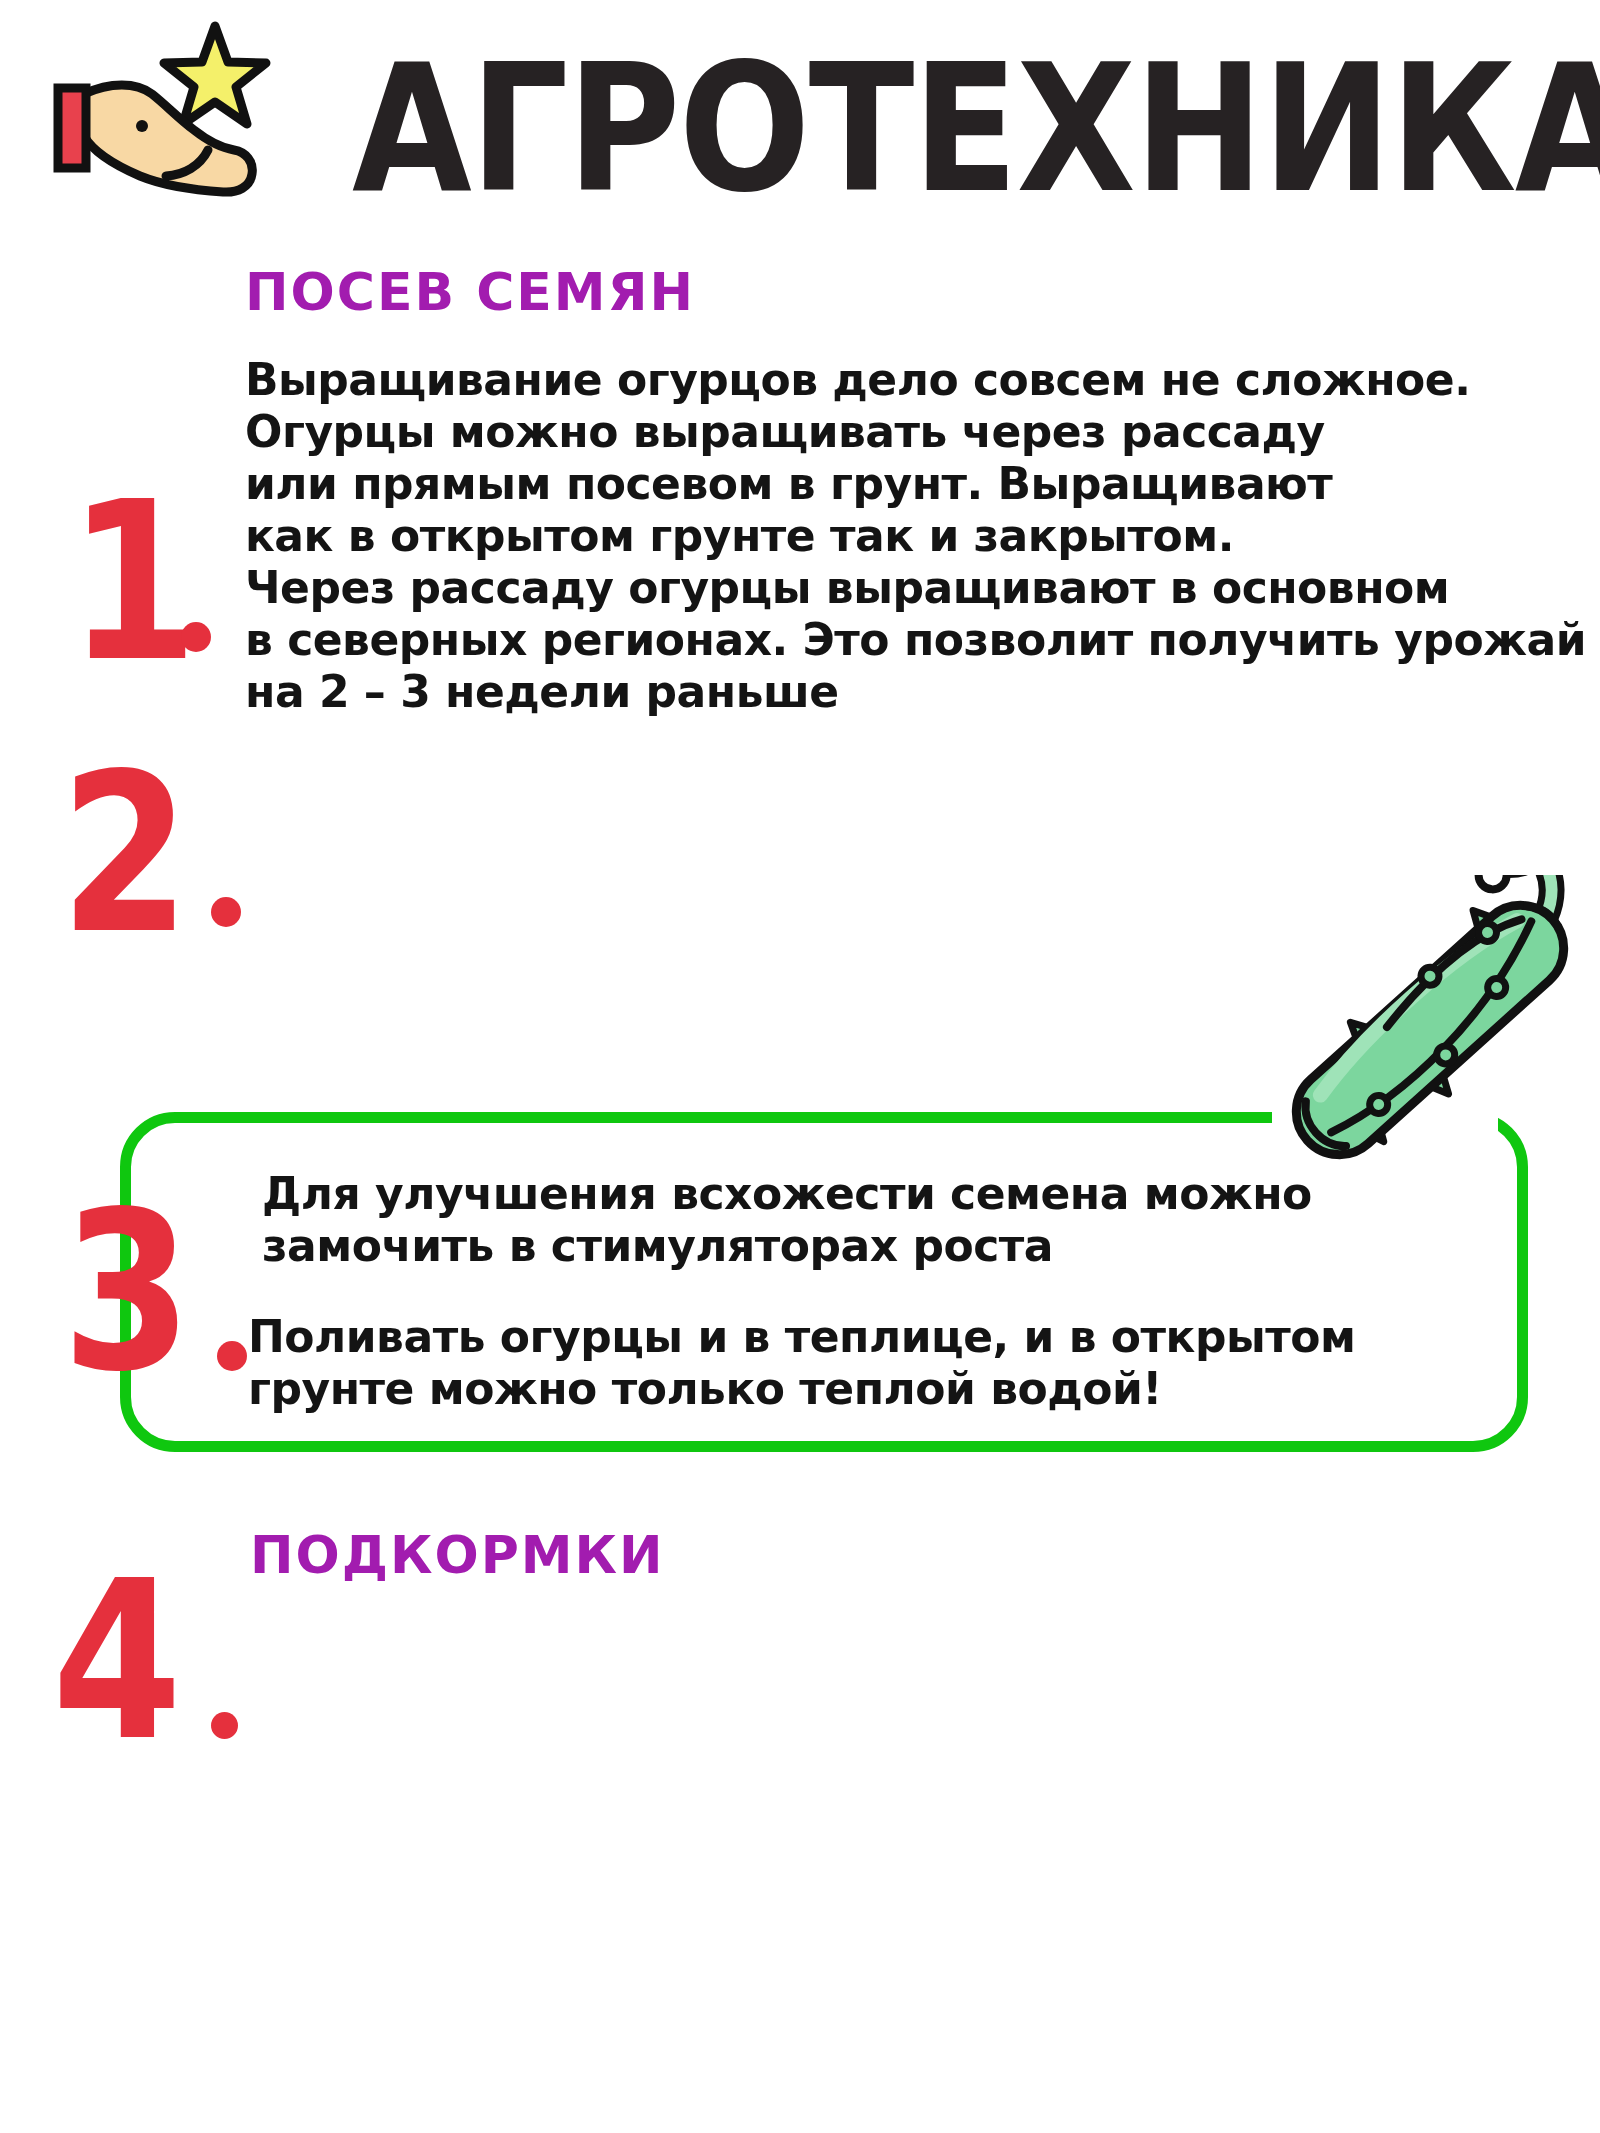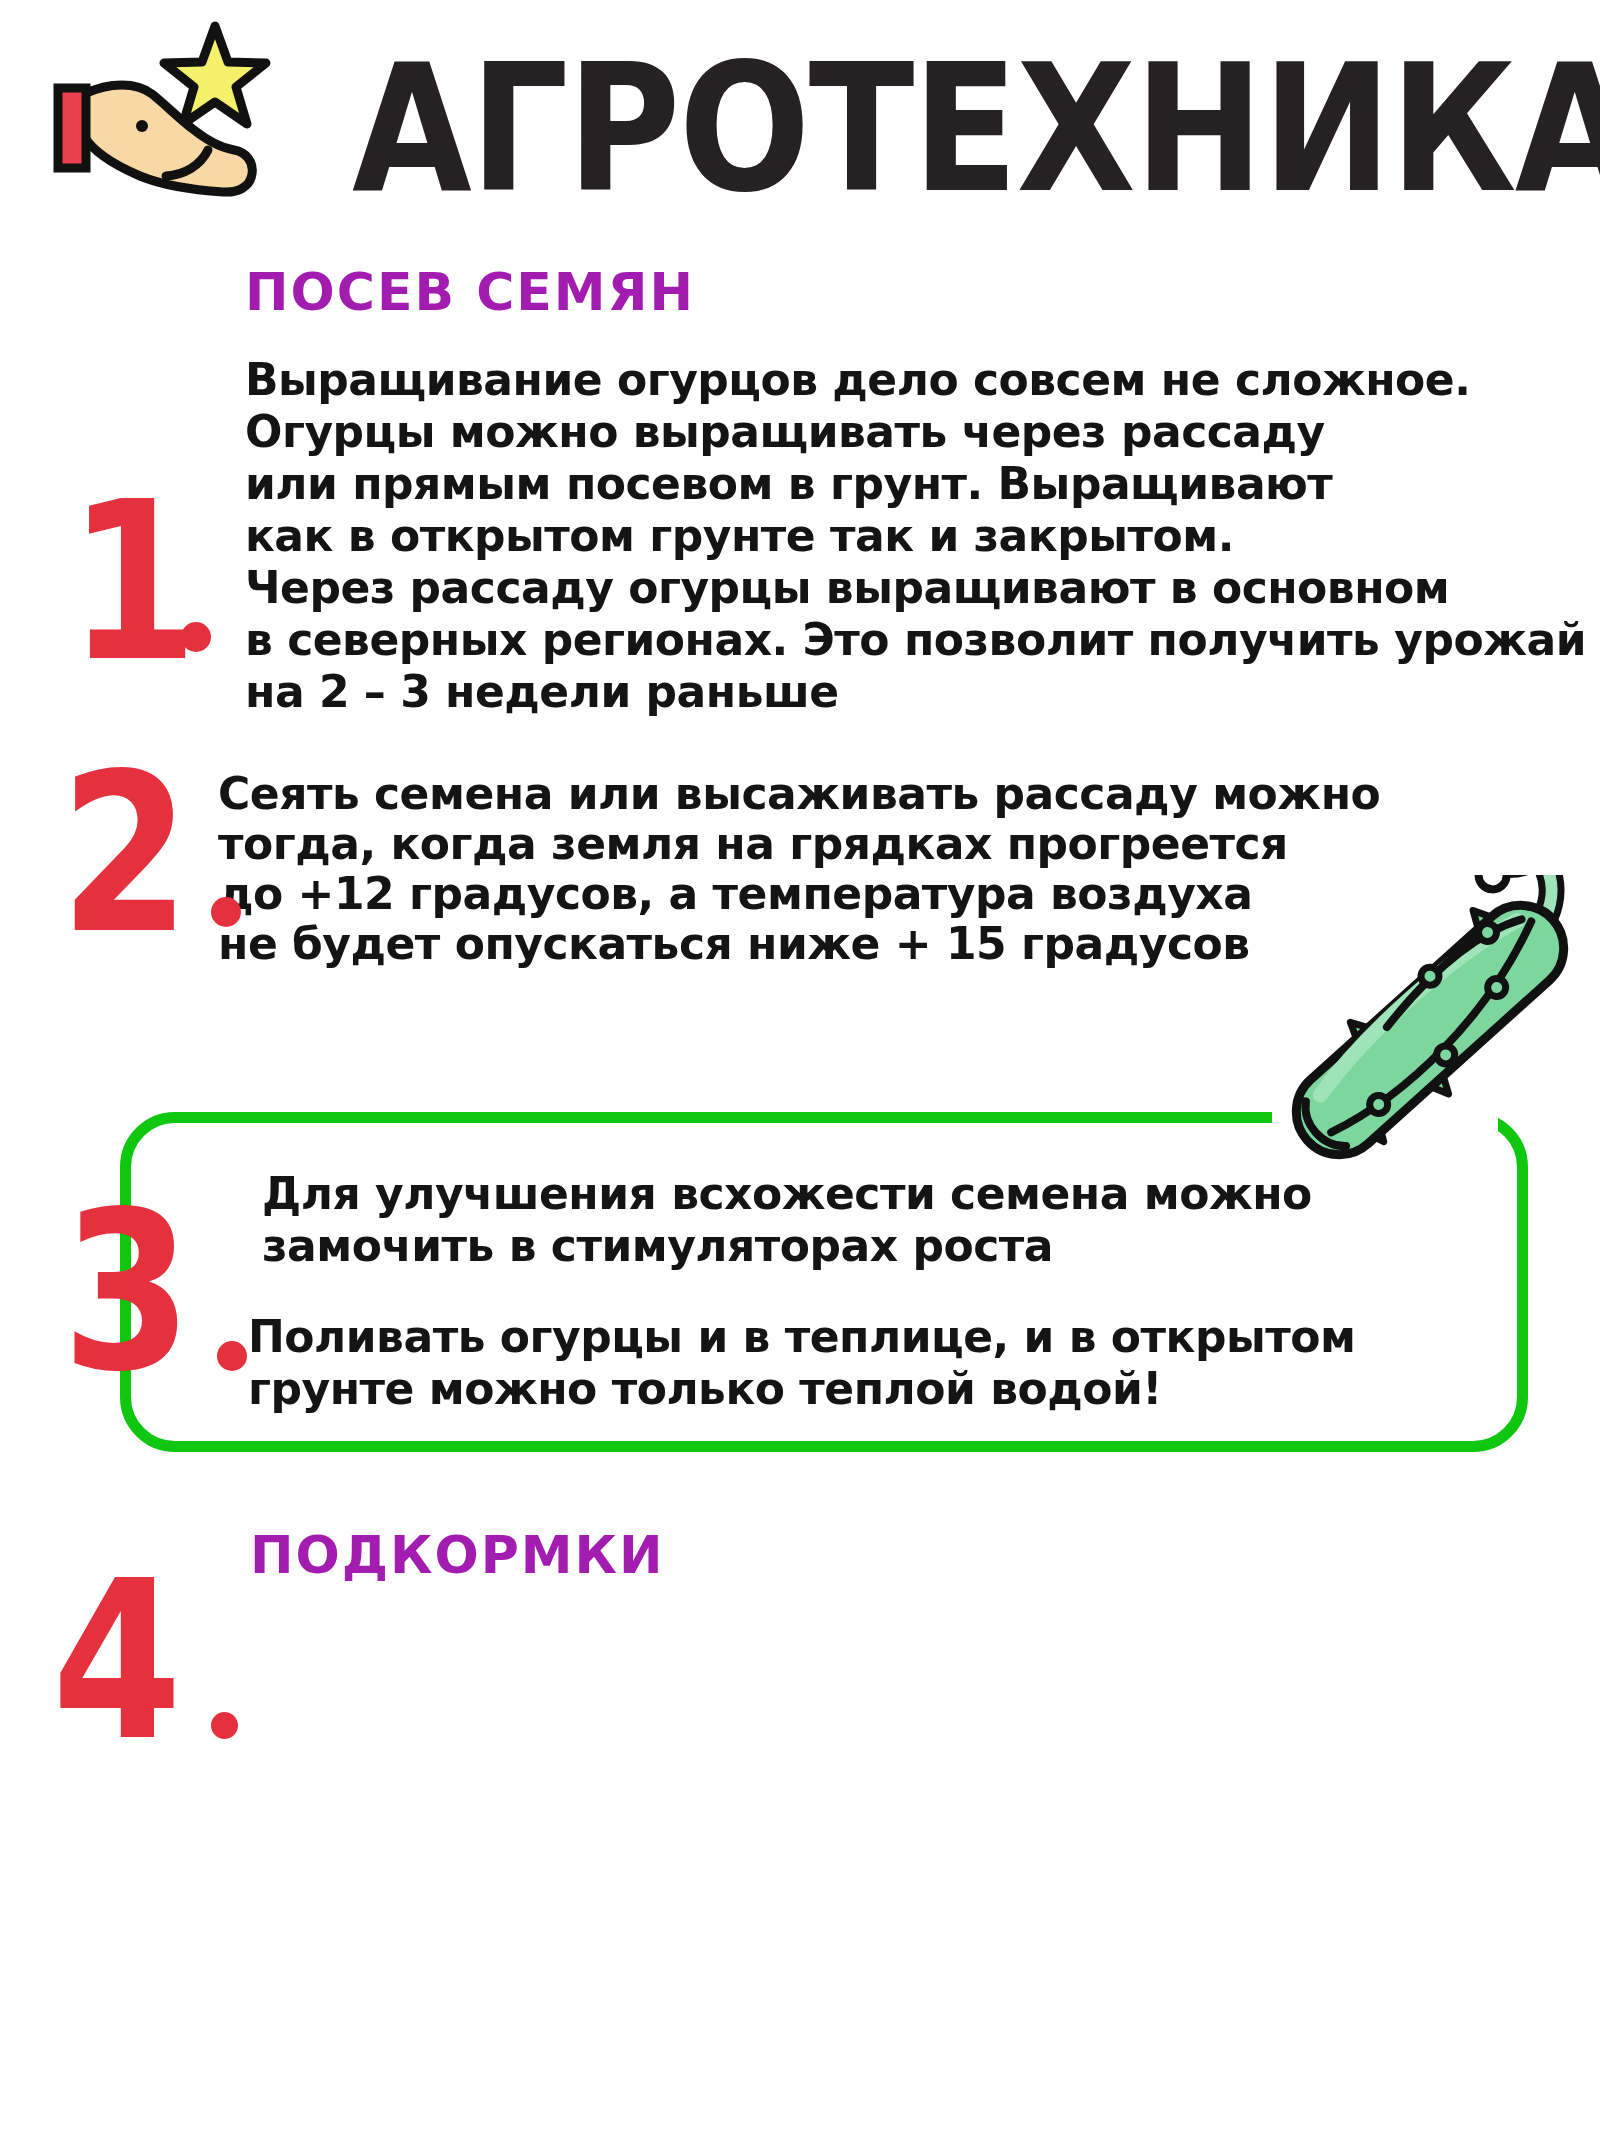--- a/index.html
+++ b/index.html
@@ -56,24 +56,20 @@
   <div class="abs body lh52" style="left:245px;top:314px;margin-top:40px;">Выращивание огурцов дело совсем не сложное.
 Огурцы можно выращивать через рассаду
 или прямым посевом в грунт. Выращивают
 как в открытом грунте так и закрытом.
 Через рассаду огурцы выращивают в основном
 в северных регионах. Это позволит получить урожай
 на 2 – 3 недели раньше</div>
   <div class="abs num" style="left:68px;top:472px;"><span class="squeeze">1</span></div>
   <div class="abs dot" style="left:181px;top:622px;width:30px;height:30px;"></div>
 
-  <div class="abs body lh50" style="left:218px;top:769px;">Сеять семена или высаживать рассаду можно
-тогда, когда земля на грядках прогреется
-до +12 градусов, а температура воздуха
-не будет опускаться ниже + 15 градусов</div>
   <div class="abs num" style="left:60px;top:744px;"><span class="squeeze">2</span></div>
   <div class="abs dot" style="left:211px;top:897px;width:30px;height:30px;"></div>
 
   <div class="abs greenbox" style="left:120px;top:1112px;width:1386px;height:318px;"></div>
   <div class="abs gap-patch" style="left:1272px;top:1100px;width:226px;height:42px;"></div>
   <div class="abs body lh52 z3" style="left:262px;top:1168px;">Для улучшения всхожести семена можно
 замочить в стимуляторах роста</div>
   <div class="abs body lh52 z3" style="left:248px;top:1311px;">Поливать огурцы и в теплице, и в открытом
 грунте можно только теплой водой!</div>
   <div class="abs num z3" style="left:62px;top:1182px;"><span class="squeeze">3</span></div>

